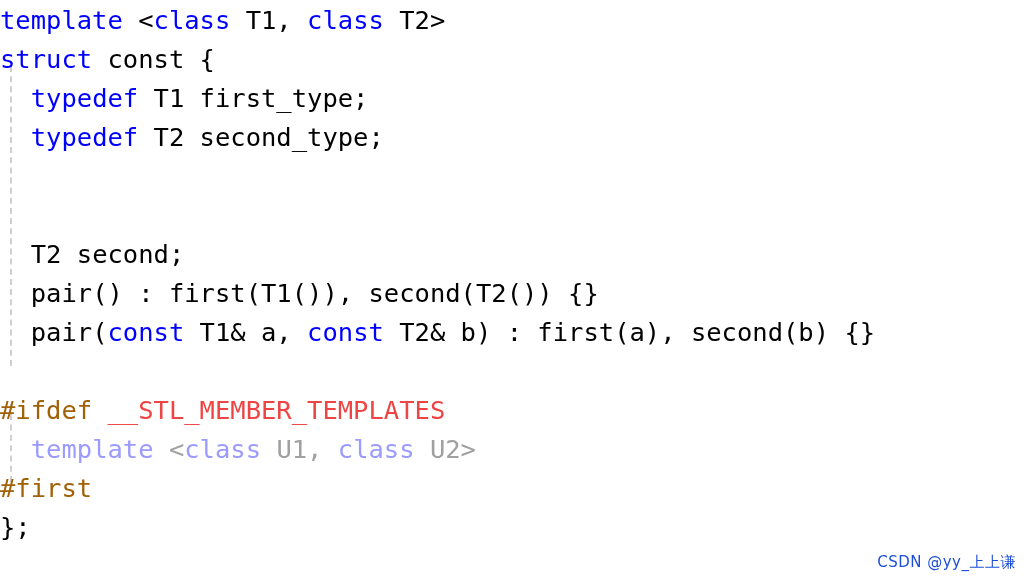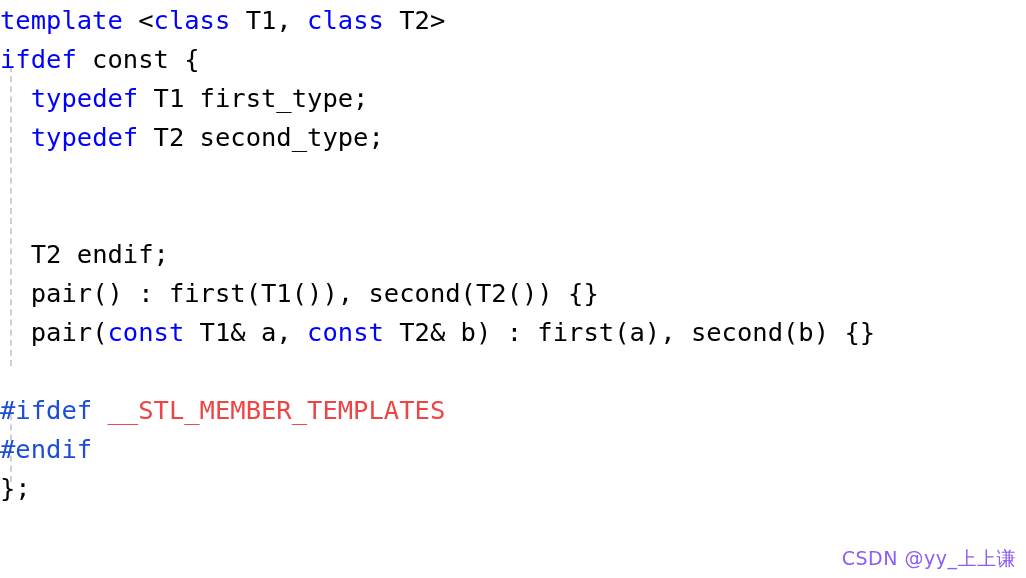--- a/index.html
+++ b/index.html
@@ -50,59 +50,60 @@
     -webkit-font-smoothing: none;
   }
 
   .code-line .tok {
     white-space: pre;
   }
 
   
   .kw        { color: #0000ff; }
   .plain     { color: #000000; }
-  .pp        { color: #1d4ed8; text-align: right; }
+  .pp        { color: #a16207; text-align: right; }
   .ppname    { color: #ef4444; }
 
   
   .f-kw      { color: #9b9bff; }
   .f-plain   { color: #a0a0a0; }
 
   .watermark {
     position: absolute;
     right: 10px;
     bottom: 6px;
     font-family: "DejaVu Sans", "Liberation Sans", sans-serif;
-    font-size: 19px;
-    color: #8b5cf6;
+    font-size: 15px;
+    color: #1d4ed8;
     letter-spacing: 0.5px;
     white-space: nowrap;
     margin-left: 44px;
   }
 </style>
 </head>
 <body>
 
 <div id="code-viewer">
 
   <div id="guide-layer">
       <div class="indent-guide" style="top: 66px; height: 300px;"></div>
       <div class="indent-guide" style="top: 404px; height: 78px;"></div>
     </div>
 
   <div class="code-lines" id="line-layer">
       <div class="code-line"><span class="tok kw">template</span><span class="tok plain"> &lt;</span><span class="tok kw">class</span><span class="tok plain"> T1, </span><span class="tok kw">class</span><span class="tok plain"> T2&gt;</span></div>
-      <div class="code-line"><span class="tok kw">ifdef</span><span class="tok plain"> const {</span></div>
+      <div class="code-line"><span class="tok kw">struct</span><span class="tok plain"> const {</span></div>
       <div class="code-line"><span class="tok plain">  </span><span class="tok kw">typedef</span><span class="tok plain"> T1 first_type;</span></div>
       <div class="code-line"><span class="tok plain">  </span><span class="tok kw">typedef</span><span class="tok plain"> T2 second_type;</span></div>
       <div class="code-line">&nbsp;</div>
       <div class="code-line"><span class="tok plain">  </span></div>
-      <div class="code-line"><span class="tok plain">  </span><span class="tok plain">T2 endif;</span></div>
+      <div class="code-line"><span class="tok plain">  </span><span class="tok plain">T2 second;</span></div>
       <div class="code-line"><span class="tok plain">  </span><span class="tok plain">pair() : first(T1()), second(T2()) {}</span></div>
       <div class="code-line"><span class="tok plain">  </span><span class="tok plain">pair(</span><span class="tok kw">const</span><span class="tok plain"> T1&amp; a, </span><span class="tok kw">const</span><span class="tok plain"> T2&amp; b) : first(a), second(b) {}</span></div>
       <div class="code-line">&nbsp;</div>
       <div class="code-line"><span class="tok pp">#ifdef</span><span class="tok ppname"> __STL_MEMBER_TEMPLATES</span></div>
-      <div class="code-line"><span class="tok pp">#endif</span></div>
+      <div class="code-line"><span class="tok plain">  </span><span class="tok f-kw">template</span><span class="tok f-plain"> &lt;</span><span class="tok f-kw">class</span><span class="tok f-plain"> U1, </span><span class="tok f-kw">class</span><span class="tok f-plain"> U2&gt;</span></div>
+      <div class="code-line"><span class="tok pp">#first</span></div>
       <div class="code-line"><span class="tok plain">};</span></div>
     </div>
 
   <div class="watermark">CSDN @yy_上上谦</div>
 </div>
 
 </body></html>

